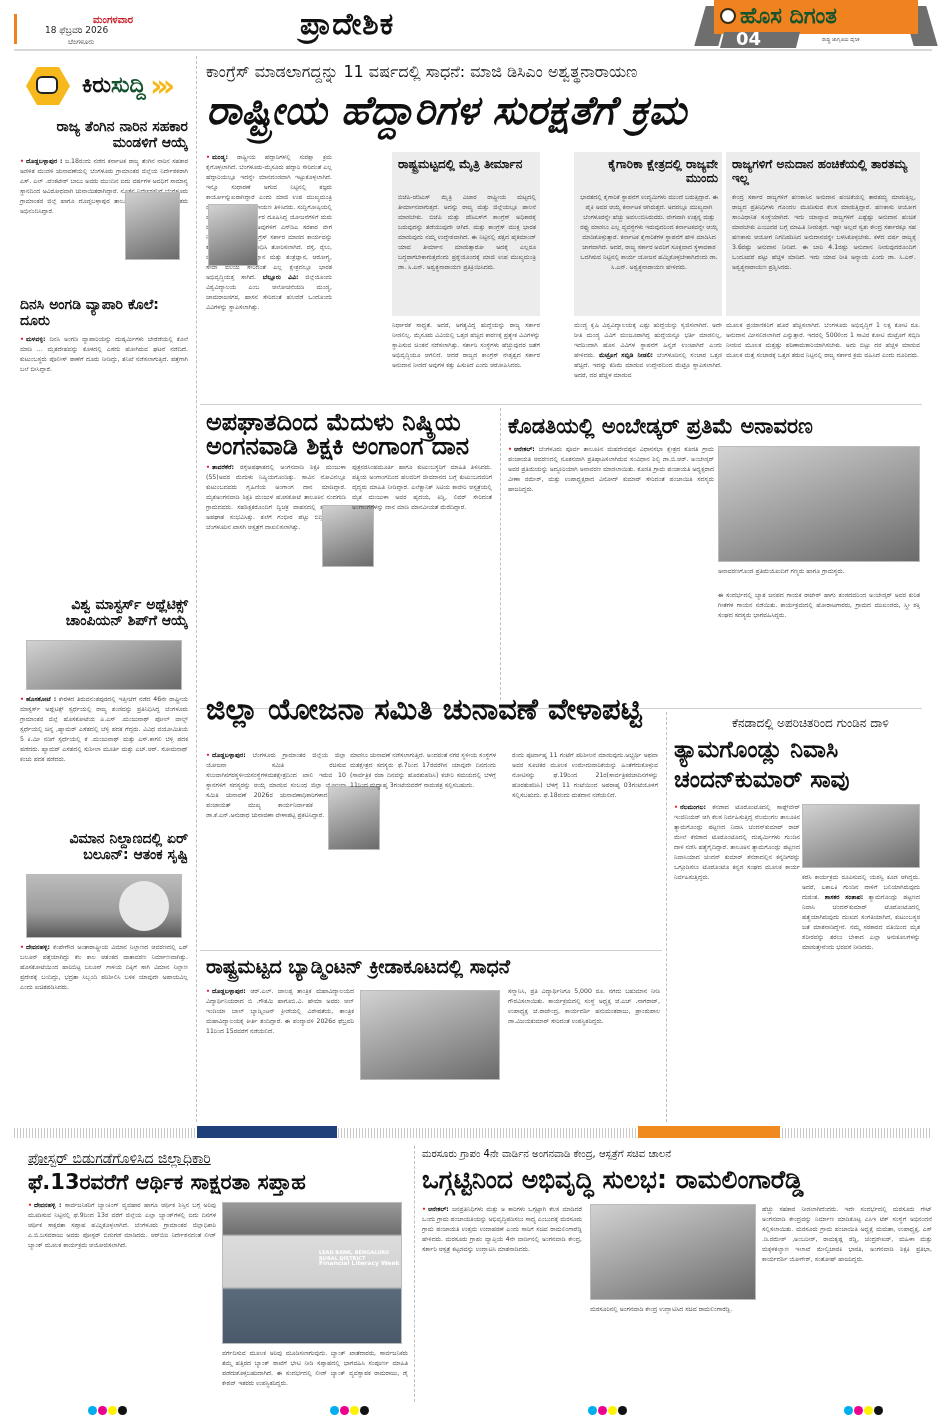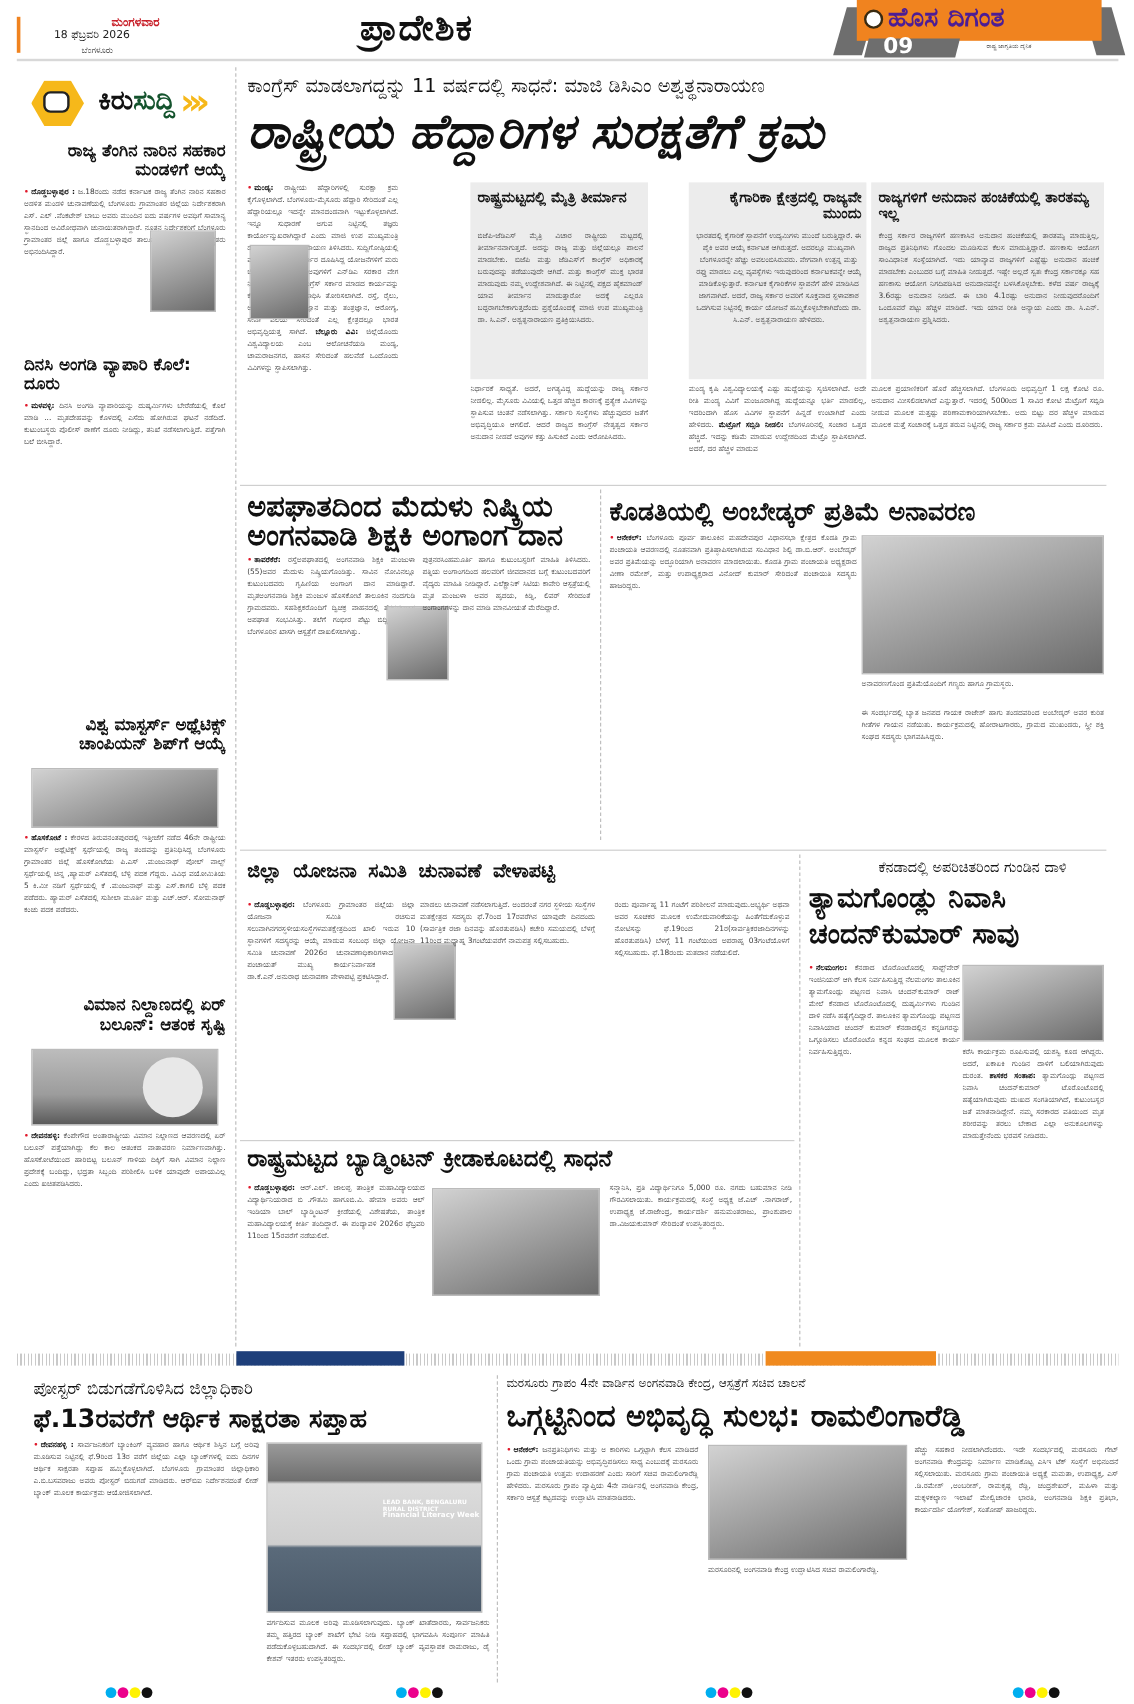--- a/index.html
+++ b/index.html
@@ -14,21 +14,21 @@
   .date-city { position: absolute; left: 68px; top: 38px; font-size: 7px; color: #333; }
   .section-title { position: absolute; left: 300px; top: 6px; font-size: 30px; font-weight: bold; color: #111; letter-spacing: 1px; font-family: "DejaVu Sans", sans-serif; }
   .mast-rule { position: absolute; left: 14px; top: 49px; width: 918px; height: 2px; background: #d8d8d8; }
   .logo-wrap { position: absolute; left: 700px; top: 0; width: 232px; height: 48px; }
   .logo-grey-l { position: absolute; left: 0; top: 6px; width: 24px; height: 40px; background: #6e6e6e; transform: skewX(-16deg); }
   .logo-grey-r { position: absolute; right: 0; top: 6px; width: 24px; height: 40px; background: #6e6e6e; transform: skewX(16deg); }
   .logo-orange { position: absolute; left: 14px; top: 0; width: 204px; height: 34px; background: #f0831f; }
   .logo-page { position: absolute; left: 22px; top: 32px; width: 76px; height: 16px; background: #6e6e6e; transform: skewX(-14deg); }
   .logo-page-num { position: absolute; left: 36px; top: 30px; font-size: 18px; color: #fff; font-weight: bold; line-height: 18px; }
   .logo-emblem { position: absolute; left: 20px; top: 8px; width: 16px; height: 16px; border-radius: 50%; background: #fff; border: 2px solid #3a2a10; }
-  .logo-name { position: absolute; left: 40px; top: 3px; font-size: 22px; font-weight: bold; color: #4c1d95; line-height: 26px; }
+  .logo-name { position: absolute; left: 40px; top: 3px; font-size: 22px; font-weight: bold; color: #14532d; line-height: 26px; }
   .logo-tagline { position: absolute; left: 122px; top: 36px; font-size: 5px; color: #333; }
 
   
   .col-sep { position: absolute; width: 0; border-left: 1px dashed #bfbfbf; }
   .row-sep { position: absolute; height: 0; border-top: 1px solid #cfcfcf; }
   .dateline { color: #c8202a; font-weight: bold; }
   .dateline-dot { color: #e01a2c; font-weight: bold; margin-right: 2px; }
   .body-text { font-size: 6.2px; line-height: 10px; color: #3a3a3a; text-align: justify; font-family: "DejaVu Sans", sans-serif; }
   .body-text b { color: #111; }
   .photo { position: absolute; background: linear-gradient(160deg, #d2d2d2 0%, #9a9a9a 55%, #6b6b6b 100%); border: 1px solid #bbb; overflow: hidden; }
@@ -65,21 +65,21 @@
   <div class="date-city">ಬೆಂಗಳೂರು</div>
   <div class="section-title">ಪ್ರಾದೇಶಿಕ</div>
   <div class="mast-rule"></div>
   <div class="logo-wrap">
     <div class="logo-grey-l"></div>
     <div class="logo-grey-r"></div>
     <div class="logo-orange"></div>
     <div class="logo-emblem"></div>
     <div class="logo-name">ಹೊಸ ದಿಗಂತ</div>
     <div class="logo-page"></div>
-    <div class="logo-page-num">09</div>
+    <div class="logo-page-num">04</div>
     <div class="logo-tagline">ರಾಷ್ಟ್ರ ಜಾಗೃತಿಯ ದೈನಿಕ</div>
   </div>
 </header>
 
 <section>
   <div class="kiru-badge"></div>
   <div class="kiru-hand"></div>
   <div class="kiru-title">
     <span class="k1">ಕಿರು</span><span class="k2">ಸುದ್ದಿ</span>
   </div>
@@ -182,21 +182,21 @@
     <span>ಬೆಂಗಳೂರು ಪೂರ್ವ ತಾಲೂಕಿನ ಮಹದೇವಪುರ ವಿಧಾನಸಭಾ ಕ್ಷೇತ್ರದ ಕೊಡತಿ ಗ್ರಾಮ ಪಂಚಾಯತಿ ಆವರಣದಲ್ಲಿ ನೂತನವಾಗಿ ಪ್ರತಿಷ್ಠಾಪಿಸಲಾಗಿರುವ ಸಂವಿಧಾನ ಶಿಲ್ಪಿ ಡಾ.ಬಿ.ಆರ್. ಅಂಬೇಡ್ಕರ್ ಅವರ ಪ್ರತಿಮೆಯನ್ನು ಅದ್ಧೂರಿಯಾಗಿ ಅನಾವರಣ ಮಾಡಲಾಯಿತು. ಕೊಡತಿ ಗ್ರಾಮ ಪಂಚಾಯತಿ ಅಧ್ಯಕ್ಷರಾದ ವೀಣಾ ರಮೇಶ್, ಮತ್ತು ಉಪಾಧ್ಯಕ್ಷರಾದ ವಿನೋದ್ ಕುಮಾರ್ ಸೇರಿದಂತೆ ಪಂಚಾಯಿತಿ ಸದಸ್ಯರು ಹಾಜರಿದ್ದರು.</span>
   </div>
   <div class="photo" style="left:718px; top:446px; width:202px; height:116px;"></div>
   <div class="body-text" style="position:absolute; left:718px; top:566px; width:202px; height:20px; overflow:hidden;">ಅನಾವರಣಗೊಂಡ ಪ್ರತಿಮೆಯೊಂದಿಗೆ ಗಣ್ಯರು ಹಾಗೂ ಗ್ರಾಮಸ್ಥರು.</div>
   <div class="body-text" style="position:absolute; left:718px; top:590px; width:202px; height:108px; overflow:hidden;">ಈ ಸಂದರ್ಭದಲ್ಲಿ ಬ್ಯಾತ ಜನಪದ ಗಾಯಕ ರಾಜೇಶ್ ಹಾಗು ತಂಡದವರಿಂದ ಅಂಬೇಡ್ಕರ್ ಅವರ ಕುರಿತ ಗೀತೆಗಳ ಗಾಯನ ನಡೆಯಿತು. ಕಾರ್ಯಕ್ರಮದಲ್ಲಿ ಹೋರಾಟಗಾರರು, ಗ್ರಾಮದ ಮುಖಂಡರು, ಸ್ತ್ರೀ ಶಕ್ತಿ ಸಂಘದ ಸದಸ್ಯರು ಭಾಗವಹಿಸಿದ್ದರು.</div>
 </article>
 
 <div class="row-sep" style="left:200px; top:708px; width:722px;"></div>
 
 <article>
-  <h2 class="headline" style="left:206px; top:718px; width:460px; font-size:16px;font-family:Liberation Mono, monospace;">ಜಿಲ್ಲಾ ಯೋಜನಾ ಸಮಿತಿ ಚುನಾವಣೆ ವೇಳಾಪಟ್ಟಿ</h2>
+  <h2 class="headline" style="left:206px; top:693px; width:460px; font-size:29px;">ಜಿಲ್ಲಾ ಯೋಜನಾ ಸಮಿತಿ ಚುನಾವಣೆ ವೇಳಾಪಟ್ಟಿ</h2>
   <div class="body-text" style="position:absolute; left:206px; top:750px; width:140px; height:194px; overflow:hidden;">
     <span class="dateline-dot">•</span><b class="dateline">ದೊಡ್ಡಬಳ್ಳಾಪುರ:</b>
     <span>ಬೆಂಗಳೂರು ಗ್ರಾಮಾಂತರ ಜಿಲ್ಲೆಯ ಜಿಲ್ಲಾ ಯೋಜನಾ ಸಮಿತಿ ರಚಿಸುವ ಸಲುವಾಗಿನಗರಸ್ಥಳೀಯಸಂಸ್ಥೆಗಳಮತಕ್ಷೇತ್ರದಿಂದ ಖಾಲಿ ಇರುವ 10 ಸ್ಥಾನಗಳಿಗೆ ಸದಸ್ಯರನ್ನು ಆಯ್ಕೆ ಮಾಡುವ ಸಂಬಂಧ ಜಿಲ್ಲಾ ಯೋಜನಾ ಸಮಿತಿ ಚುನಾವಣೆ 2026ರ ಚುನಾವಣಾಧಿಕಾರಿಗಳಾದ ಜಿಲ್ಲಾ ಪಂಚಾಯತ್ ಮುಖ್ಯ ಕಾರ್ಯನಿರ್ವಾಹಕ ಅಧಿಕಾರಿ ಡಾ.ಕೆ.ಎನ್.ಅನುರಾಧ ಚುನಾವಣಾ ವೇಳಾಪಟ್ಟಿ ಪ್ರಕಟಿಸಿದ್ದಾರೆ.</span>
   </div>
   <div class="photo" style="left:328px; top:786px; width:52px; height:64px;"></div>
   <div class="body-text" style="position:absolute; left:350px; top:750px; width:146px; height:194px; overflow:hidden;">ಮಾಡಲು ಚುನಾವಣೆ ನಡೆಸಲಾಗುತ್ತಿದೆ. ಅಂದರಂತೆ ನಗರ ಸ್ಥಳೀಯ ಸಂಸ್ಥೆಗಳ ಮತಕ್ಷೇತ್ರದ ಸದಸ್ಯರು ಫೆ.7ರಿಂದ 17ರವರೆಗಿನ ಯಾವುದೇ ದಿನದಂದು (ಸಾರ್ವತ್ರಿಕ ರಜಾ ದಿನವನ್ನು ಹೊರತುಪಡಿಸಿ) ಕಚೇರಿ ಸಮಯದಲ್ಲಿ ಬೆಳಗ್ಗೆ 11ರಿಂದ ಮಧ್ಯಾಹ್ನ 3ಗಂಟೆಯವರೆಗೆ ನಾಮಪತ್ರ ಸಲ್ಲಿಸಬಹುದು.</div>
   <div class="body-text" style="position:absolute; left:512px; top:750px; width:146px; height:194px; overflow:hidden;">ರಂದು ಪೂರ್ವಾಹ್ನ 11 ಗಂಟೆಗೆ ಪರಿಶೀಲನೆ ಮಾಡುವುದು.ಅಭ್ಯರ್ಥಿ ಅಥವಾ ಅವರ ಸೂಚಕರ ಮೂಲಕ ಉಮೇದುವಾರಿಕೆಯನ್ನು ಹಿಂತೆಗೆದುಕೊಳ್ಳುವ ನೋಟಿಸನ್ನು ಫೆ.19ರಿಂದ 21ರ(ಸಾರ್ವತ್ರಿಕರಜಾದಿನಗಳನ್ನು ಹೊರತುಪಡಿಸಿ) ಬೆಳಗ್ಗೆ 11 ಗಂಟೆಯಿಂದ ಅಪರಾಹ್ನ 03ಗಂಟೆಯೊಳಗೆ ಸಲ್ಲಿಸಬಹುದು. ಫೆ.18ರಂದು ಮತದಾನ ನಡೆಯಲಿದೆ.</div>
 </article>
 
 <div class="col-sep" style="left:666px; top:712px; height:410px;"></div>
@@ -229,21 +229,21 @@
   </div>
   <div class="photo" style="left:360px; top:990px; width:140px; height:90px;"></div>
   <div class="body-text" style="position:absolute; left:508px; top:986px; width:152px; height:134px; overflow:hidden;">ಸನ್ಮಾನಿಸಿ, ಪ್ರತಿ ವಿದ್ಯಾರ್ಥಿನಿಗೂ 5,000 ರೂ. ನಗದು ಬಹುಮಾನ ನೀಡಿ ಗೌರವಿಸಲಾಯಿತು. ಕಾರ್ಯಕ್ರಮದಲ್ಲಿ ಸಂಸ್ಥೆ ಅಧ್ಯಕ್ಷ ಜೆ.ಎಚ್ .ನಾಗರಾಜ್, ಉಪಾಧ್ಯಕ್ಷ ಜೆ.ರಾಜೇಂದ್ರ, ಕಾರ್ಯದರ್ಶಿ ಹನುಮಂತರಾಜು, ಪ್ರಾಂಶುಪಾಲ ಡಾ.ವಿಜಯಕುಮಾರ್ ಸೇರಿದಂತೆ ಉಪಸ್ಥಿತರಿದ್ದರು.</div>
 </article>
 
 <div class="stripe-bar" style="left:14px; width:918px;"></div>
 <div class="bar-blue"></div>
 <div class="bar-orange"></div>
 
 <article>
-  <div class="kicker" style="left:28px; top:1150px; width:380px; font-size:14px;">ಪೋಸ್ಟರ್ ಬಿಡುಗಡೆಗೊಳಿಸಿದ ಜಿಲ್ಲಾಧಿಕಾರಿ</div>
+  <div class="kicker" style="left:28px; top:1150px; width:380px; font-size:14px;text-decoration:underline;">ಪೋಸ್ಟರ್ ಬಿಡುಗಡೆಗೊಳಿಸಿದ ಜಿಲ್ಲಾಧಿಕಾರಿ</div>
   <h2 class="headline" style="left:28px; top:1170px; width:384px; font-size:21px;">ಫೆ.13ರವರೆಗೆ ಆರ್ಥಿಕ ಸಾಕ್ಷರತಾ ಸಪ್ತಾಹ</h2>
   <div class="body-text" style="position:absolute; left:28px; top:1200px; width:188px; height:200px; overflow:hidden;">
     <span class="dateline-dot">•</span><b class="dateline">ದೇವನಹಳ್ಳಿ :</b>
     <span>ಸಾರ್ವಜನಿಕರಿಗೆ ಬ್ಯಾಂಕಿಂಗ್ ವ್ಯವಹಾರ ಹಾಗೂ ಆರ್ಥಿಕ ಶಿಸ್ತಿನ ಬಗ್ಗೆ ಅರಿವು ಮೂಡಿಸುವ ನಿಟ್ಟಿನಲ್ಲಿ ಫೆ.9ರಿಂದ 13ರ ವರೆಗೆ ಜಿಲ್ಲೆಯ ಎಲ್ಲಾ ಬ್ಯಾಂಕ್‌ಗಳಲ್ಲಿ ಐದು ದಿನಗಳ ಆರ್ಥಿಕ ಸಾಕ್ಷರತಾ ಸಪ್ತಾಹ ಹಮ್ಮಿಕೊಳ್ಳಲಾಗಿದೆ. ಬೆಂಗಳೂರು ಗ್ರಾಮಾಂತರ ಜಿಲ್ಲಾಧಿಕಾರಿ ಎ.ಬಿ.ಬಸವರಾಜು ಅವರು ಪೋಸ್ಟರ್ ಬಿಡುಗಡೆ ಮಾಡಿದರು. ಆರ್‌ಬಿಐ ನಿರ್ದೇಶನದಂತೆ ಲೀಡ್ ಬ್ಯಾಂಕ್ ಮೂಲಕ ಕಾರ್ಯಕ್ರಮ ಆಯೋಜಿಸಲಾಗಿದೆ.</span>
   </div>
   <div class="photo" style="left:222px; top:1202px; width:180px; height:142px; background:linear-gradient(180deg,#9a9a9a 0%,#6f6f6f 22%,#dcdcdc 24%,#cfcfcf 60%,#5a6a7a 62%,#4b5a6a 100%);">
     <div style="position:absolute; left:96px; top:46px; width:82px; font-size:5px; color:#fff; font-weight:bold;">LEAD BANK, BENGALURU RURAL DISTRICT</div>
     <div style="position:absolute; left:96px; top:56px; width:82px; font-size:6px; color:#fff; font-weight:bold;">Financial Literacy Week</div>
   </div>
   <div class="body-text" style="position:absolute; left:222px; top:1348px; width:186px; height:52px; overflow:hidden;">ವರ್ಗದಿಸುವ ಮೂಲಕ ಅರಿವು ಮೂಡಿಸಲಾಗುವುದು. ಬ್ಯಾಂಕ್ ಖಾತೆದಾರರು, ಸಾರ್ವಜನಿಕರು ತಮ್ಮ ಹತ್ತಿರದ ಬ್ಯಾಂಕ್ ಶಾಖೆಗೆ ಭೇಟಿ ನೀಡಿ ಸಪ್ತಾಹದಲ್ಲಿ ಭಾಗವಹಿಸಿ ಸಂಪೂರ್ಣ ಮಾಹಿತಿ ಪಡೆದುಕೊಳ್ಳಬಹುದಾಗಿದೆ. ಈ ಸಂದರ್ಭದಲ್ಲಿ ಲೀಡ್ ಬ್ಯಾಂಕ್ ವ್ಯವಸ್ಥಾಪಕ ರಾಮರಾಜು, ಡೈ ಕೇಶವ್ ಇತರರು ಉಪಸ್ಥಿತರಿದ್ದರು.</div>

